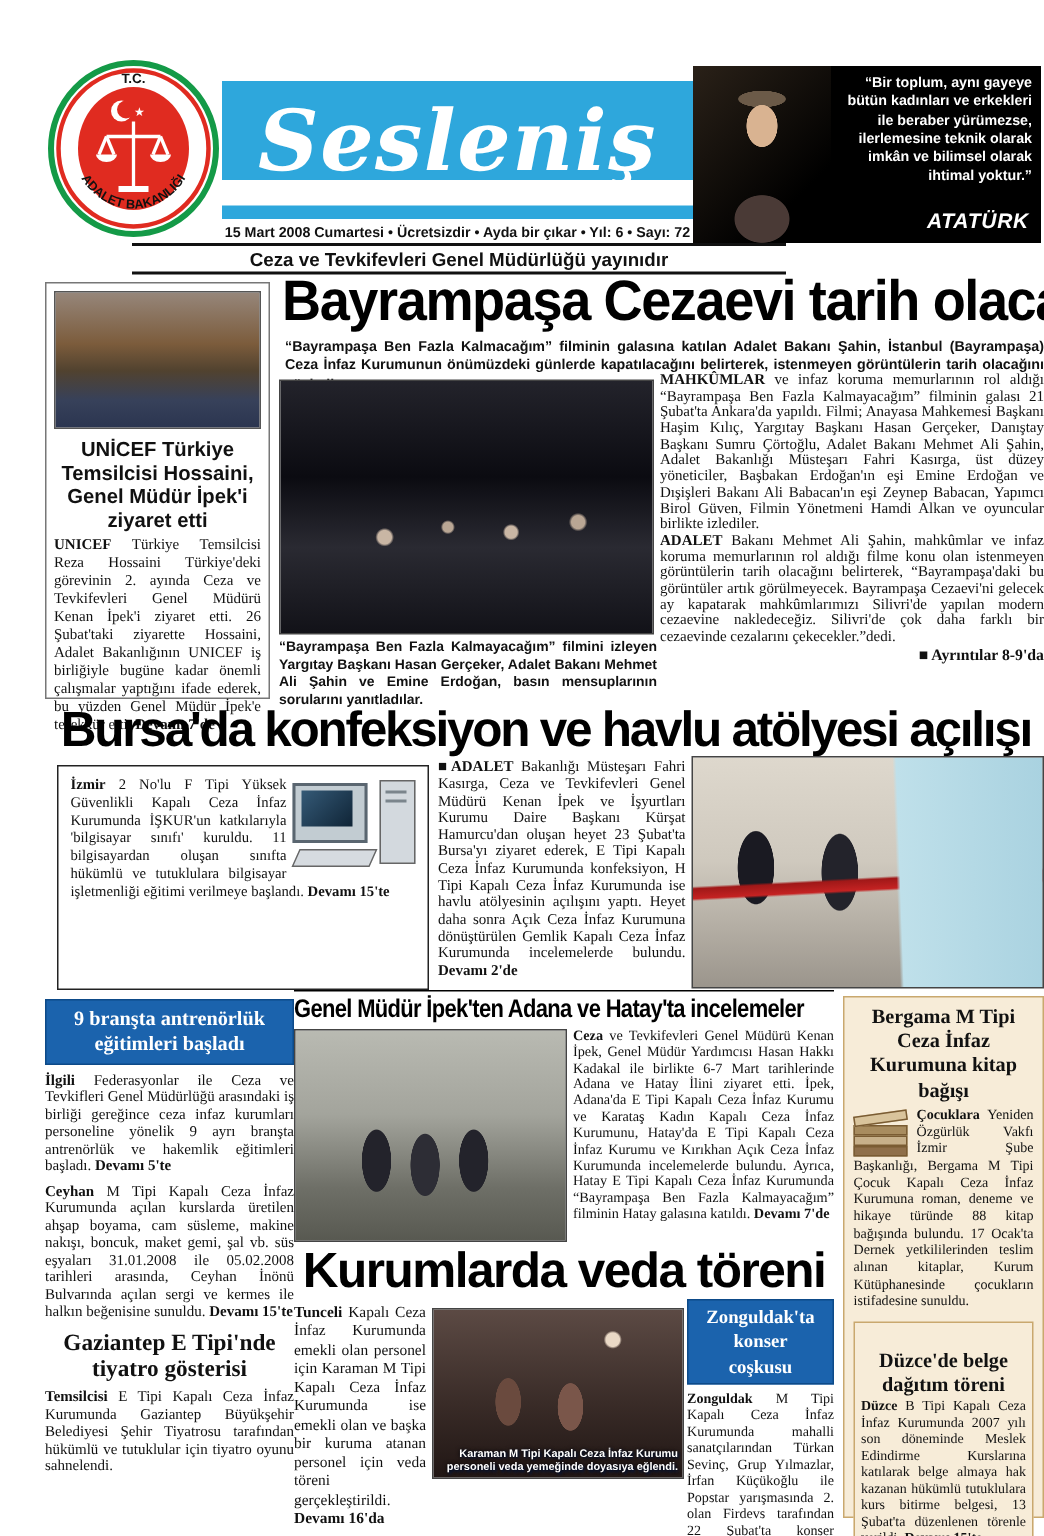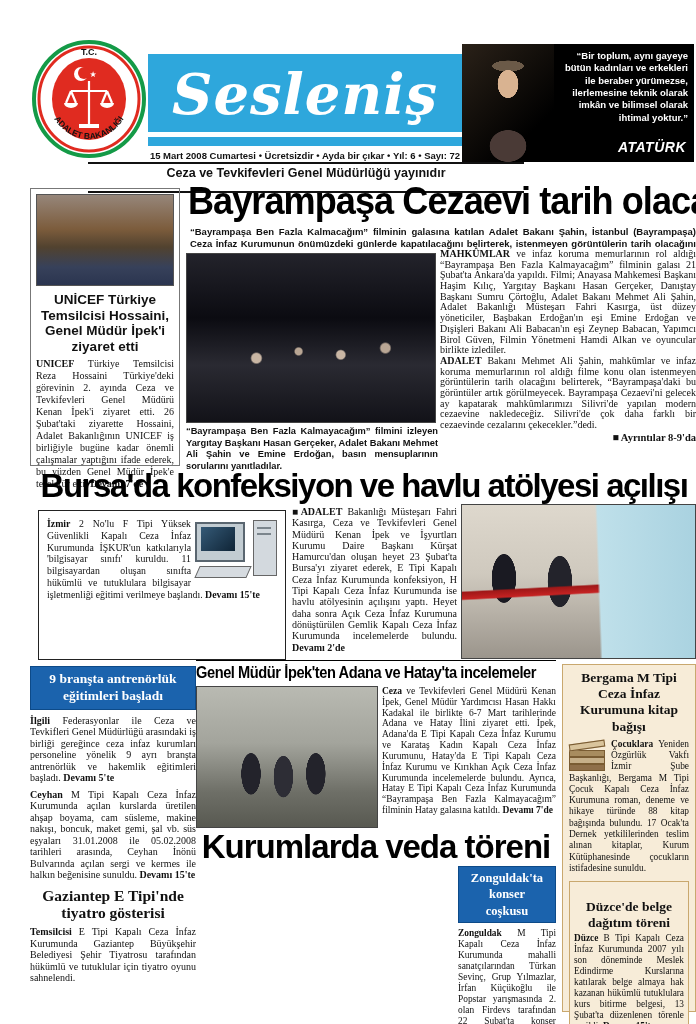--- a/index.html
+++ b/index.html
@@ -1,28 +1,28 @@
 <!DOCTYPE html>
 <html lang="tr"><head>
 <meta charset="utf-8">
 <style>
   html,body{margin:0;padding:0;background:#e9e9e9;}
   .page{position:relative;width:696px;height:1024px;background:#fff;margin:0 auto;overflow:hidden;
         font-family:"Liberation Serif",serif;color:#111;}
   .abs{position:absolute;}
 
   
-  .masthead-box{left:148px;top:54px;width:314px;height:78px;background:#2ea7dc;}
+  .masthead-box{left:148px;top:54px;width:314px;height:66px;background:#2ea7dc;}
   .masthead-title{width:100%;text-align:center;font-family:"DejaVu Serif",serif;font-style:italic;
         font-weight:bold;font-size:56px;color:#fff;line-height:80px;letter-spacing:1px;}
   .masthead-strip{left:148px;top:137px;width:314px;height:9px;background:#2ea7dc;}
   .dateline{left:140px;top:150px;width:330px;text-align:center;font-family:"Liberation Sans",sans-serif;
         font-weight:bold;font-size:9.5px;color:#111;}
   .publisher-bar{left:88px;top:162px;width:436px;border-top:2.5px solid #111;border-bottom:2.5px solid #111;
-        padding:2px 0 11px 0;text-align:center;font-family:"Liberation Sans",sans-serif;font-weight:bold;font-size:12.5px;}
+        padding:2px 0 1px 0;text-align:center;font-family:"Liberation Sans",sans-serif;font-weight:bold;font-size:12.5px;}
 
   .ataturk-box{left:462px;top:44px;width:232px;height:118px;background:#000;}
   .ataturk-photo{position:absolute;left:0;top:0;width:92px;height:118px;
         background:radial-gradient(ellipse 17px 23px at 46px 40px,#d9b391 60%,rgba(0,0,0,0) 62%),
                    radial-gradient(ellipse 26px 9px at 46px 22px,#6b5a48 60%,rgba(0,0,0,0) 62%),
                    radial-gradient(ellipse 30px 26px at 46px 102px,#4a3a36 60%,rgba(0,0,0,0) 62%),
                    linear-gradient(135deg,#2a2118,#000 75%);}
   .ataturk-quote{position:absolute;right:6px;top:6px;width:130px;color:#fff;text-align:right;
         font-family:"Liberation Sans",sans-serif;font-weight:bold;font-size:9.5px;line-height:1.3;}
   .ataturk-name{position:absolute;right:8px;bottom:7px;color:#fff;font-family:"Liberation Sans",sans-serif;
@@ -222,20 +222,26 @@
 
   <div class="abs midcol" style="height:352px;">
     <div class="ipek-rule"></div>
     <div class="headline ipek-headline">Genel Müdür İpek'ten Adana ve Hatay'ta incelemeler</div>
     <div class="photo ipek-photo"></div>
     <div class="ipek-body">
       <b class="lead-in">Ceza</b><span> ve Tevkifevleri Genel Müdürü Kenan İpek, Genel Müdür Yardımcısı Hasan Hakkı Kadakal ile birlikte 6-7 Mart tarihlerinde Adana ve Hatay İlini ziyaret etti. İpek, Adana'da E Tipi Kapalı Ceza İnfaz Kurumu ve Karataş Kadın Kapalı Ceza İnfaz Kurumunu, Hatay'da E Tipi Kapalı Ceza İnfaz Kurumu ve Kırıkhan Açık Ceza İnfaz Kurumunda incelemelerde bulundu. Ayrıca, Hatay E Tipi Kapalı Ceza İnfaz Kurumunda “Bayrampaşa Ben Fazla Kalmayacağım” filminin Hatay galasına katıldı. </span><span class="more">Devamı 7'de</span>
     </div>
 
     <div class="headline veda-headline">Kurumlarda veda töreni</div>
+    <div class="veda-body">
+      <b class="lead-in">Tunceli</b><span> Kapalı Ceza İnfaz Kurumunda emekli olan personel için Karaman M Tipi Kapalı Ceza İnfaz Kurumunda ise emekli olan ve başka bir kuruma atanan personel için veda töreni gerçekleştirildi. </span><span class="more">Devamı 16'da</span>
+    </div>
+    <div class="photo veda-photo">
+      <div class="veda-caption">Karaman M Tipi Kapalı Ceza İnfaz Kurumu personeli veda yemeğinde doyasıya eğlendi.</div>
+    </div>
     <div class="zon-box">
       <div class="zon-title">Zonguldak'ta konser coşkusu</div>
       <div class="zon-body">
         <b class="lead-in">Zonguldak</b><span> M Tipi Kapalı Ceza İnfaz Kurumunda mahalli sanatçılarından Türkan Sevinç, Grup Yılmazlar, İrfan Küçükoğlu ile Popstar yarışmasında 2. olan Firdevs tarafından 22 Şubat'ta konser verildi. </span><span class="more">Devamı 5'te</span>
       </div>
     </div>
   </div>
 
   <div class="abs rightcol">
     <div class="bergama-title">Bergama M Tipi Ceza İnfaz Kurumuna kitap bağışı</div>

